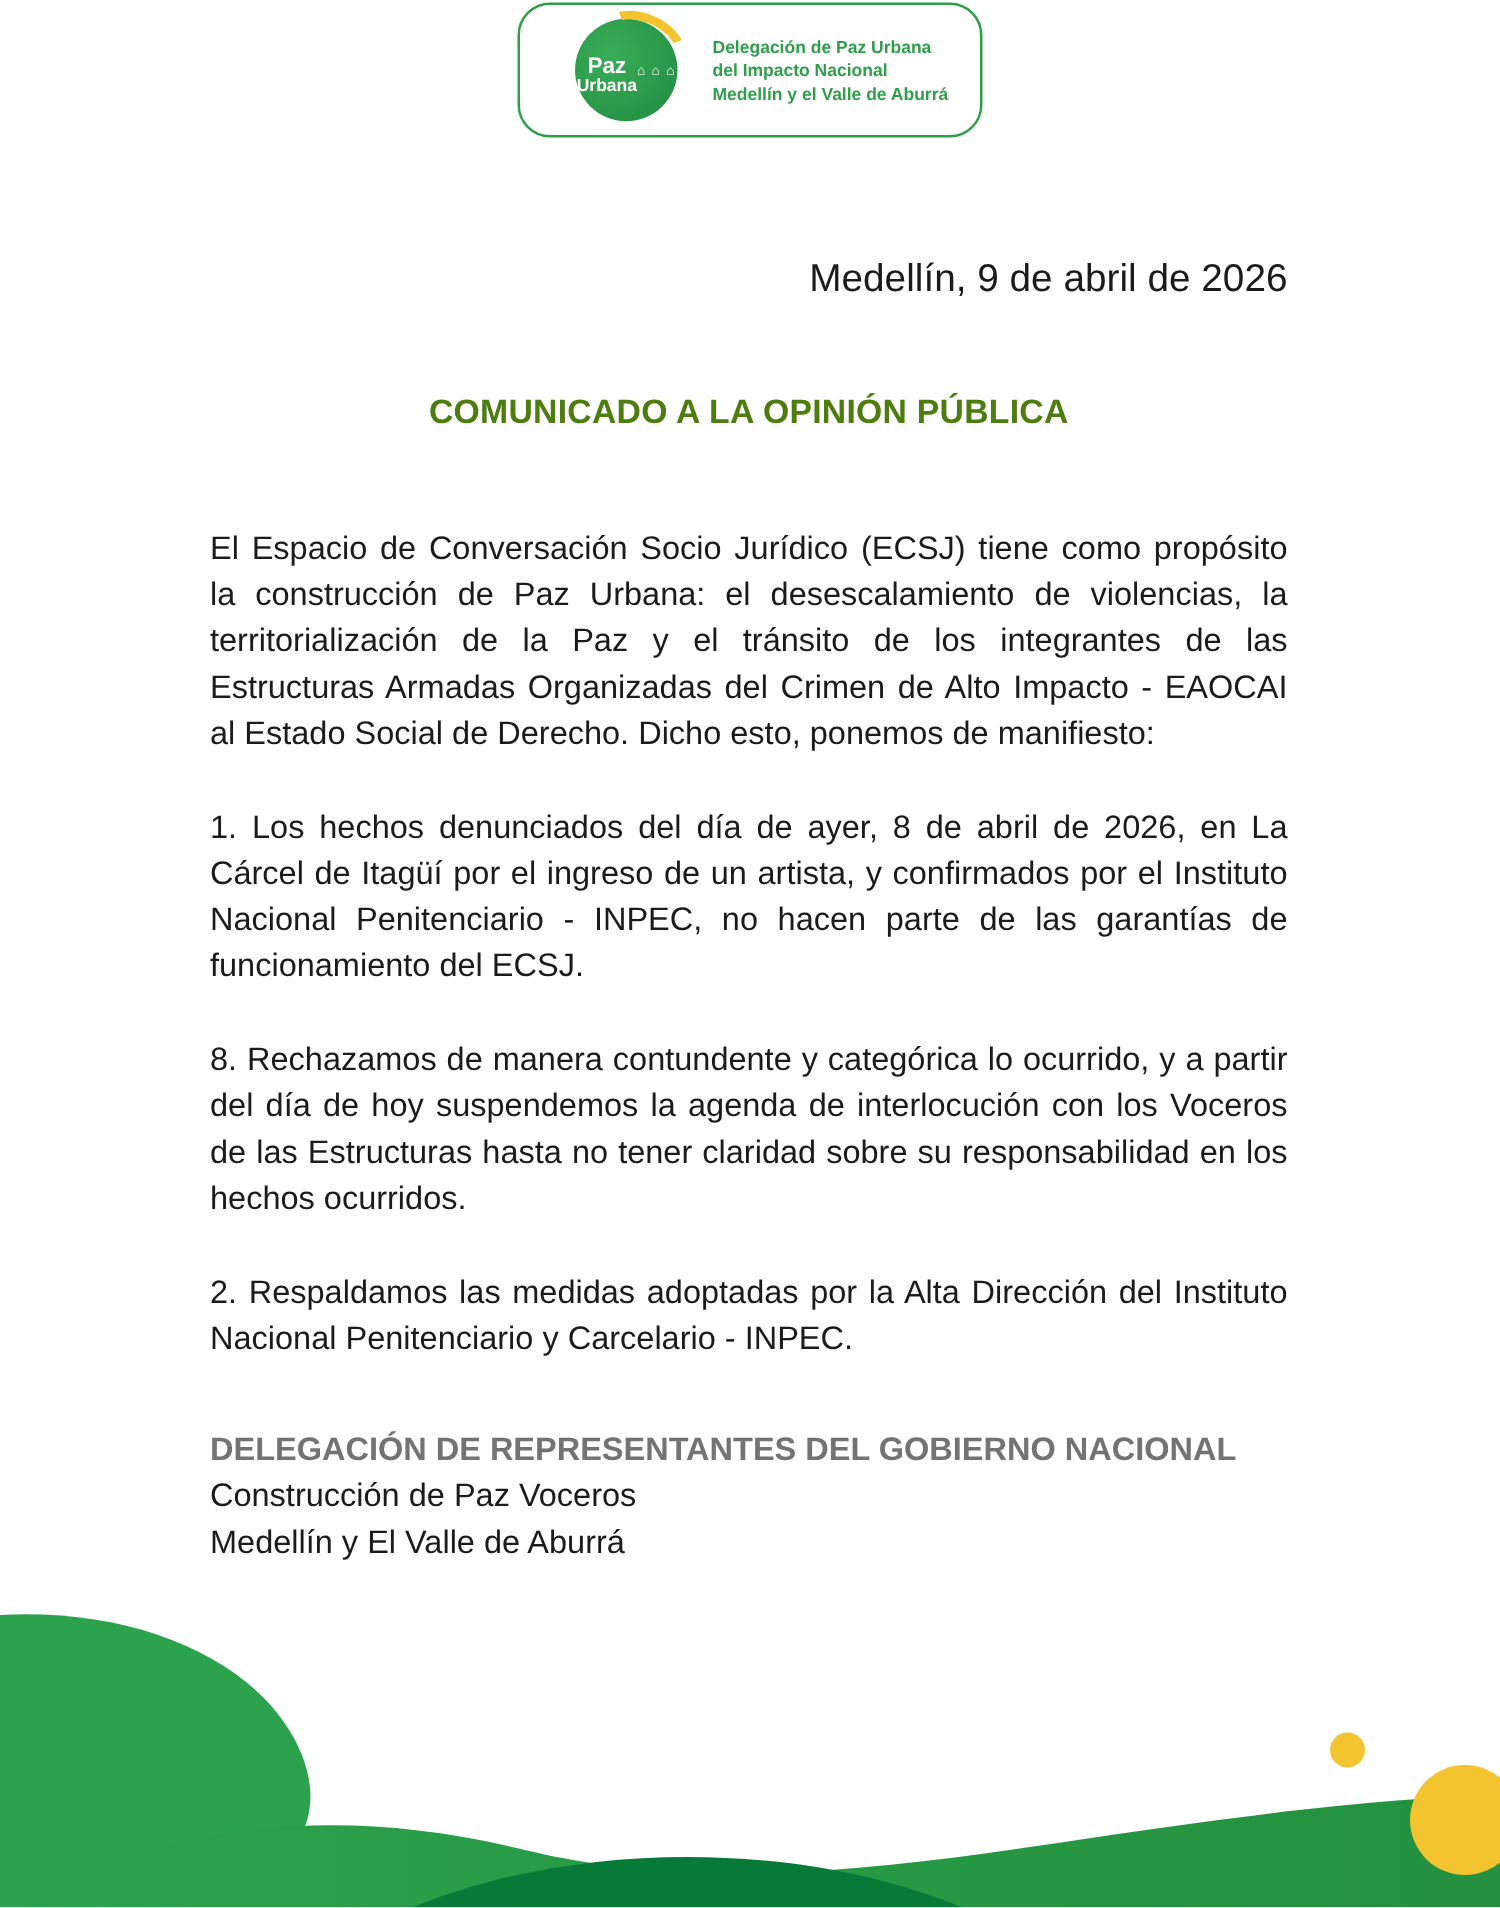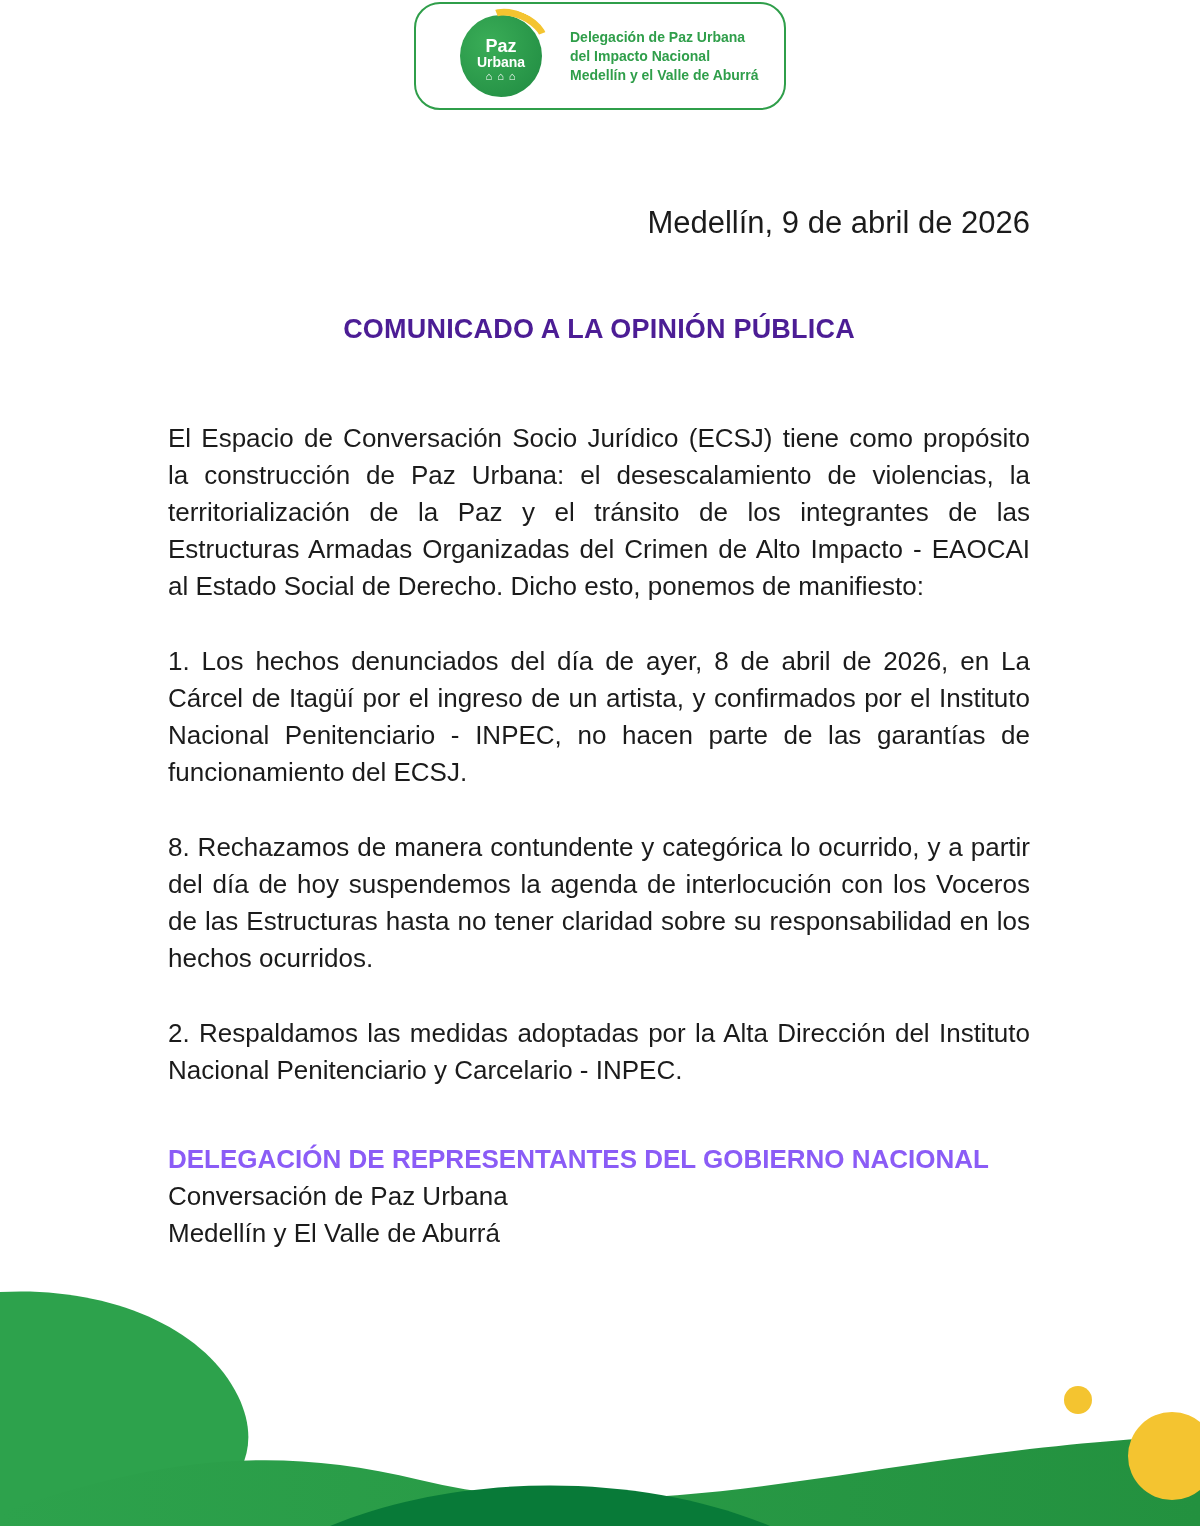--- a/index.html
+++ b/index.html
@@ -35,21 +35,21 @@
     gap: 16px;
   }
   .logo-circle {
     position: relative;
     flex: 0 0 auto;
     width: 82px;
     height: 82px;
     border-radius: 50%;
     background: radial-gradient(circle at 35% 35%, #3aad57, #1f8a41);
     display: flex;
-    flex-direction: column;
+    flex-direction: row;
     align-items: center;
     justify-content: center;
   }
   .logo-swoosh {
     position: absolute;
     top: -4px;
     right: -8px;
     width: 58px;
     height: 34px;
     border: 7px solid transparent;
@@ -105,21 +105,21 @@
     color: #1b1b1b;
   }
   .doc-title {
     position: absolute;
     top: 314px;
     left: 168px;
     width: 862px;
     text-align: center;
     font-size: 27px;
     font-weight: bold;
-    color: #4c1d95;
+    color: #4d7c0f;
     letter-spacing: 0.2px;
   }
   .body-text {
     position: absolute;
     top: 420px;
     left: 168px;
     width: 862px;
   }
   .body-text p {
     margin: 0 0 38px 0;
@@ -129,21 +129,21 @@
     text-align-last: left;
     color: #1b1b1b;
   }
   .signature {
     margin-top: 52px;
   }
   .signature .sig-heading {
     font-size: 26px;
     font-weight: bold;
     line-height: 37px;
-    color: #8b5cf6;
+    color: #737373;
   }
   .signature .sig-line {
     font-size: 26px;
     line-height: 37px;
     color: #1b1b1b;
   }
 
   
   .bottom-deco {
     position: absolute;
@@ -180,21 +180,21 @@
   <div class="doc-title">COMUNICADO A LA OPINIÓN PÚBLICA</div>
 
   <div class="body-text">
     <p>El Espacio de Conversación Socio Jurídico (ECSJ) tiene como propósito la construcción de Paz Urbana: el desescalamiento de violencias, la territorialización de la Paz y el tránsito de los integrantes de las Estructuras Armadas Organizadas del Crimen de Alto Impacto - EAOCAI al Estado Social de Derecho. Dicho esto, ponemos de manifiesto:</p>
     <p>1. Los hechos denunciados del día de ayer, 8 de abril de 2026, en La Cárcel de Itagüí por el ingreso de un artista, y confirmados por el Instituto Nacional Penitenciario - INPEC, no hacen parte de las garantías de funcionamiento del ECSJ.</p>
     <p>8. Rechazamos de manera contundente y categórica lo ocurrido, y a partir del día de hoy suspendemos la agenda de interlocución con los Voceros de las Estructuras hasta no tener claridad sobre su responsabilidad en los hechos ocurridos.</p>
     <p>2. Respaldamos las medidas adoptadas por la Alta Dirección del Instituto Nacional Penitenciario y Carcelario - INPEC.</p>
 
     <div class="signature">
       <div class="sig-heading">DELEGACIÓN DE REPRESENTANTES DEL GOBIERNO NACIONAL</div>
-      <div class="sig-line">Conversación de Paz Urbana</div>
+      <div class="sig-line">Construcción de Paz Voceros</div>
       <div class="sig-line">Medellín y El Valle de Aburrá</div>
     </div>
   </div>
 
   <svg class="bottom-deco" viewBox="0 0 1200 260" preserveAspectRatio="none" aria-hidden="true">
     <defs>
       <linearGradient id="gWave" x1="0" y1="0" x2="1" y2="0">
         <stop offset="0" stop-color="#2da24c"></stop>
         <stop offset="1" stop-color="#23913f"></stop>
       </linearGradient>

